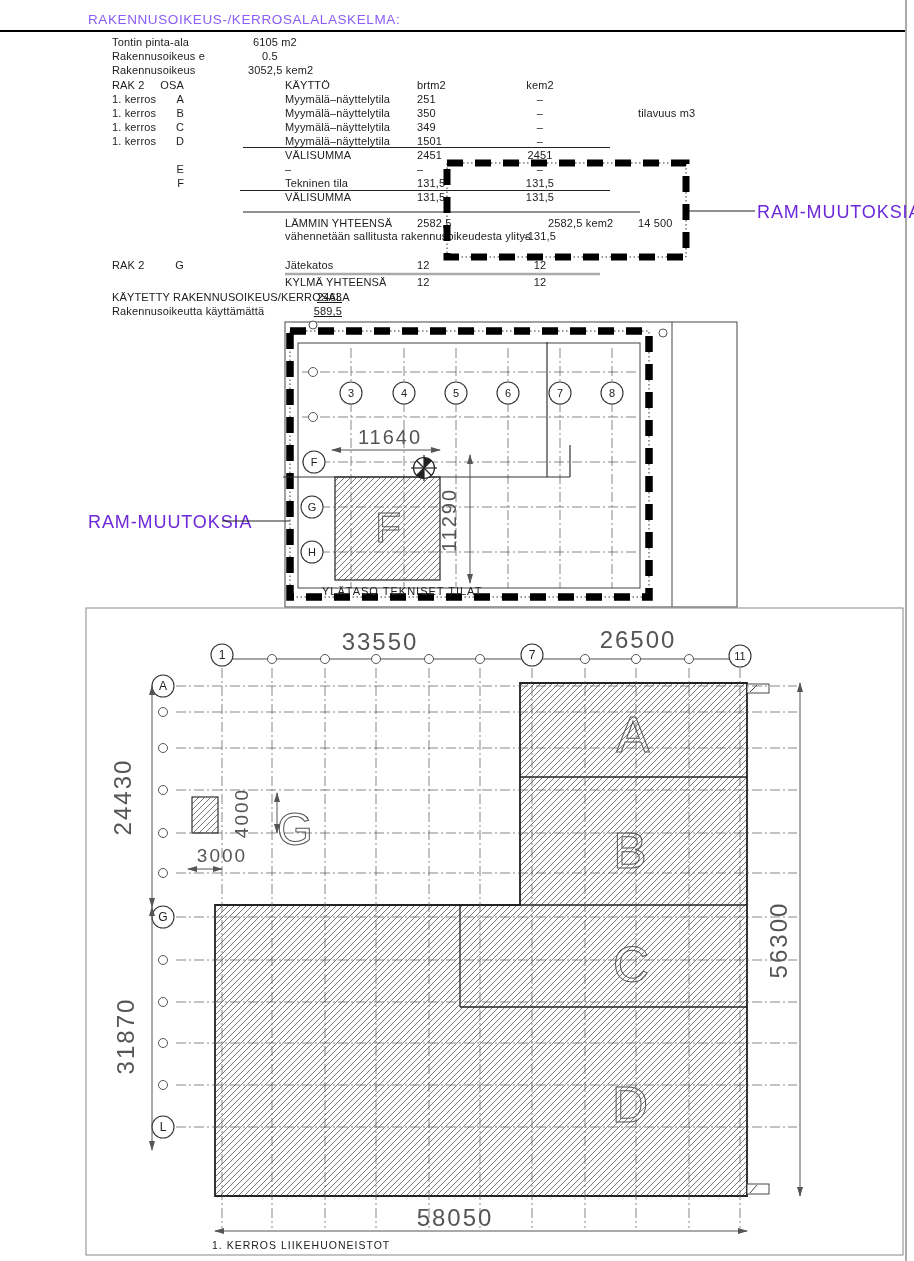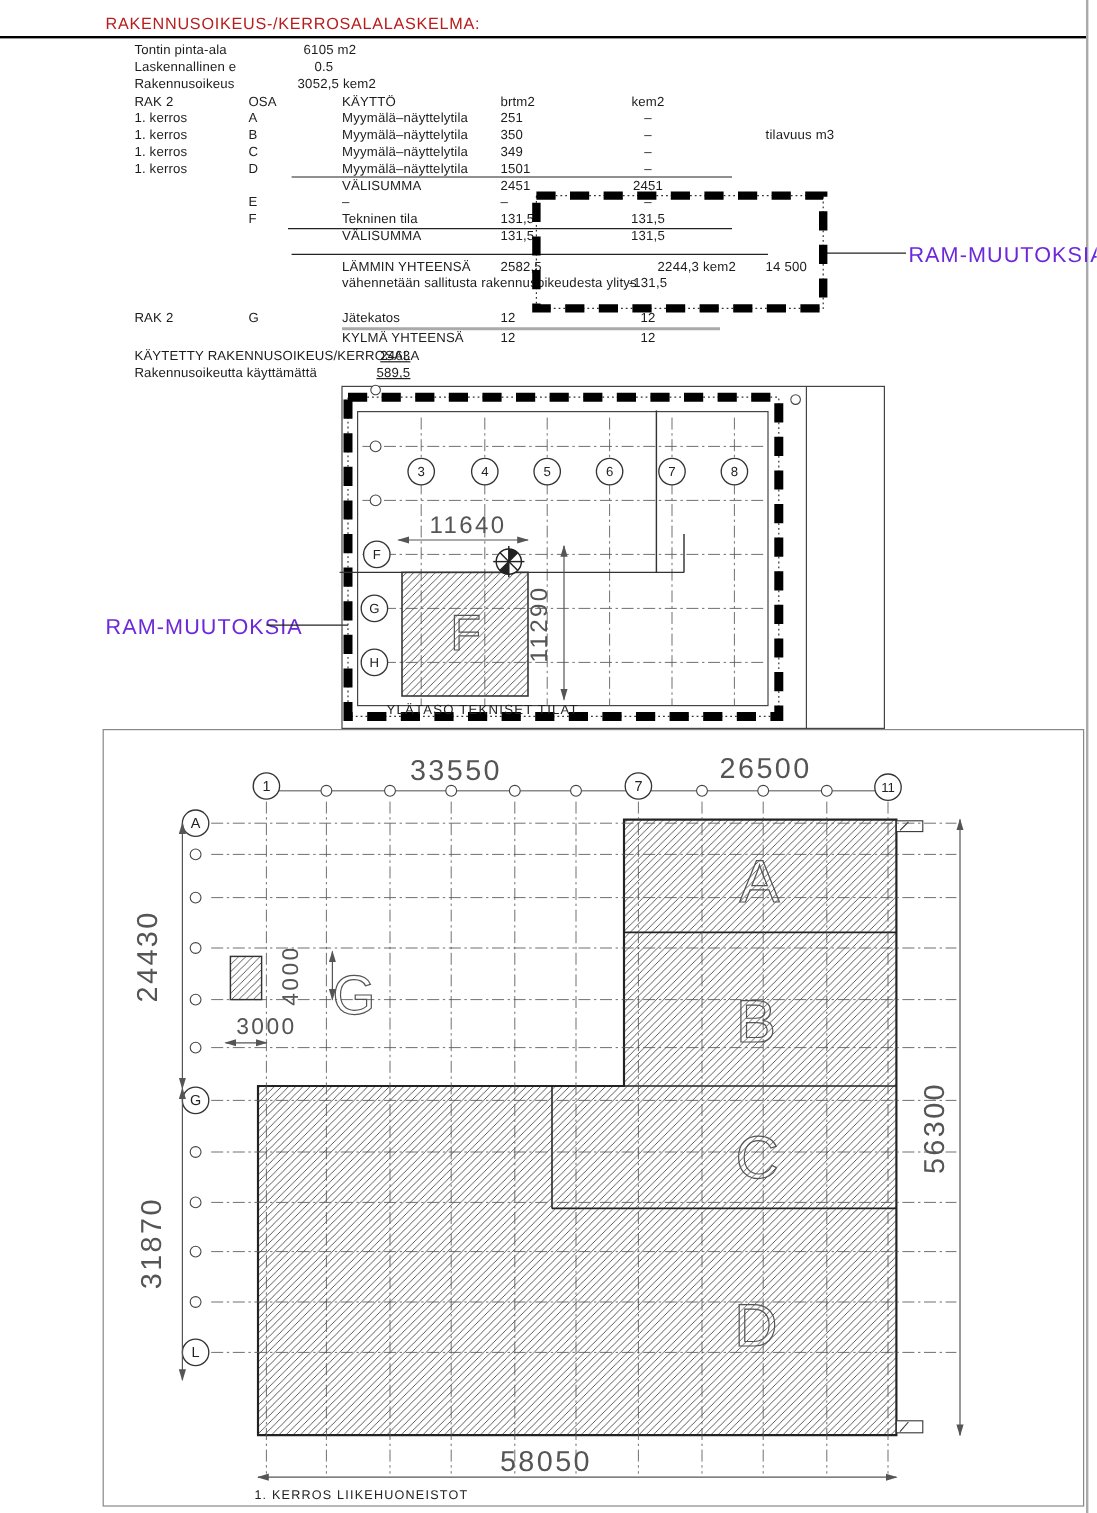--- a/index.html
+++ b/index.html
@@ -1,23 +1,23 @@
 <!DOCTYPE html>
 <html><head>
 <meta charset="utf-8">
 <style>
   html,body{margin:0;padding:0;background:#fff;}
   #canvas{position:relative;width:914px;height:1261px;background:#ffffff;overflow:hidden;
           font-family:"Liberation Sans",sans-serif;color:#1c1c1c;}
   .abs{position:absolute;}
-  #title{position:absolute;left:88px;top:12px;font-size:13.5px;letter-spacing:.6px;color:#b91c1c;white-space:nowrap;}
+  #title{position:absolute;left:88px;top:12px;font-size:13.5px;letter-spacing:.6px;color:#8b5cf6;white-space:nowrap;}
   .trow{position:absolute;left:0;width:914px;height:13px;font-size:11px;letter-spacing:.15px;white-space:nowrap;}
   .trow span{position:absolute;top:0;}
   .c-lab{left:88px;margin-left:24px;}
-  .c-osa{left:160px;width:24px;text-align:left;margin-left:47px;}
+  .c-osa{left:160px;width:24px;text-align:right;}
   .c-kay{left:285px;}
   .c-brt{left:417px;width:70px;text-align:left;}
   .c-kem{left:505px;width:70px;text-align:center;}
   .c-kem-l{left:548px;}
   .c-til{left:638px;}
   .c-val{left:282px;width:60px;text-align:right;text-decoration:underline;}
   .ram{position:absolute;font-size:18px;letter-spacing:.9px;color:#6d28d9;white-space:nowrap;}
   #topline{position:absolute;left:0;top:30px;width:906px;height:2px;background:#000;}
   #pageborder{position:absolute;left:905px;top:0;width:2px;height:1261px;background:#aaa;}
   svg text{font-family:"Liberation Sans",sans-serif;}
@@ -34,21 +34,21 @@
   <div id="topline"></div>
   <div id="pageborder"></div>
 
   <div id="title">RAKENNUSOIKEUS-/KERROSALALASKELMA:</div>
 
   <div class="trow" style="top:36px">
     <span class="c-lab">Tontin pinta-ala</span>
     <span style="left:253px">6105  m2</span>
   </div>
   <div class="trow" style="top:50px">
-    <span class="c-lab">Laskennallinen e</span>
+    <span class="c-lab">Rakennusoikeus e</span>
     <span style="left:262px">0.5</span>
   </div>
   <div class="trow" style="top:64px">
     <span class="c-lab">Rakennusoikeus</span>
     <span style="left:248px">3052,5  kem2</span>
   </div>
 
   <div class="trow" style="top:79px">
     <span class="c-lab">RAK 2</span>
     <span class="c-osa">OSA</span>
@@ -106,21 +106,21 @@
   </div>
   <div class="trow" style="top:191px">
     <span class="c-kay">VÄLISUMMA</span>
     <span class="c-brt">131,5</span>
     <span class="c-kem">131,5</span>
   </div>
 
   <div class="trow" style="top:217px">
     <span class="c-kay">LÄMMIN YHTEENSÄ</span>
     <span class="c-brt">2582,5</span>
-    <span class="c-kem-l">2244,3 kem2</span>
+    <span class="c-kem-l">2582,5 kem2</span>
     <span class="c-til">14 500</span>
   </div>
   <div class="trow" style="top:230px">
     <span class="c-kay">vähennetään sallitusta rakennusoikeudesta ylitys</span>
     <span class="c-kem">-131,5</span>
   </div>
 
   <div class="trow" style="top:259px">
     <span class="c-lab">RAK 2</span>
     <span class="c-osa">G</span>

